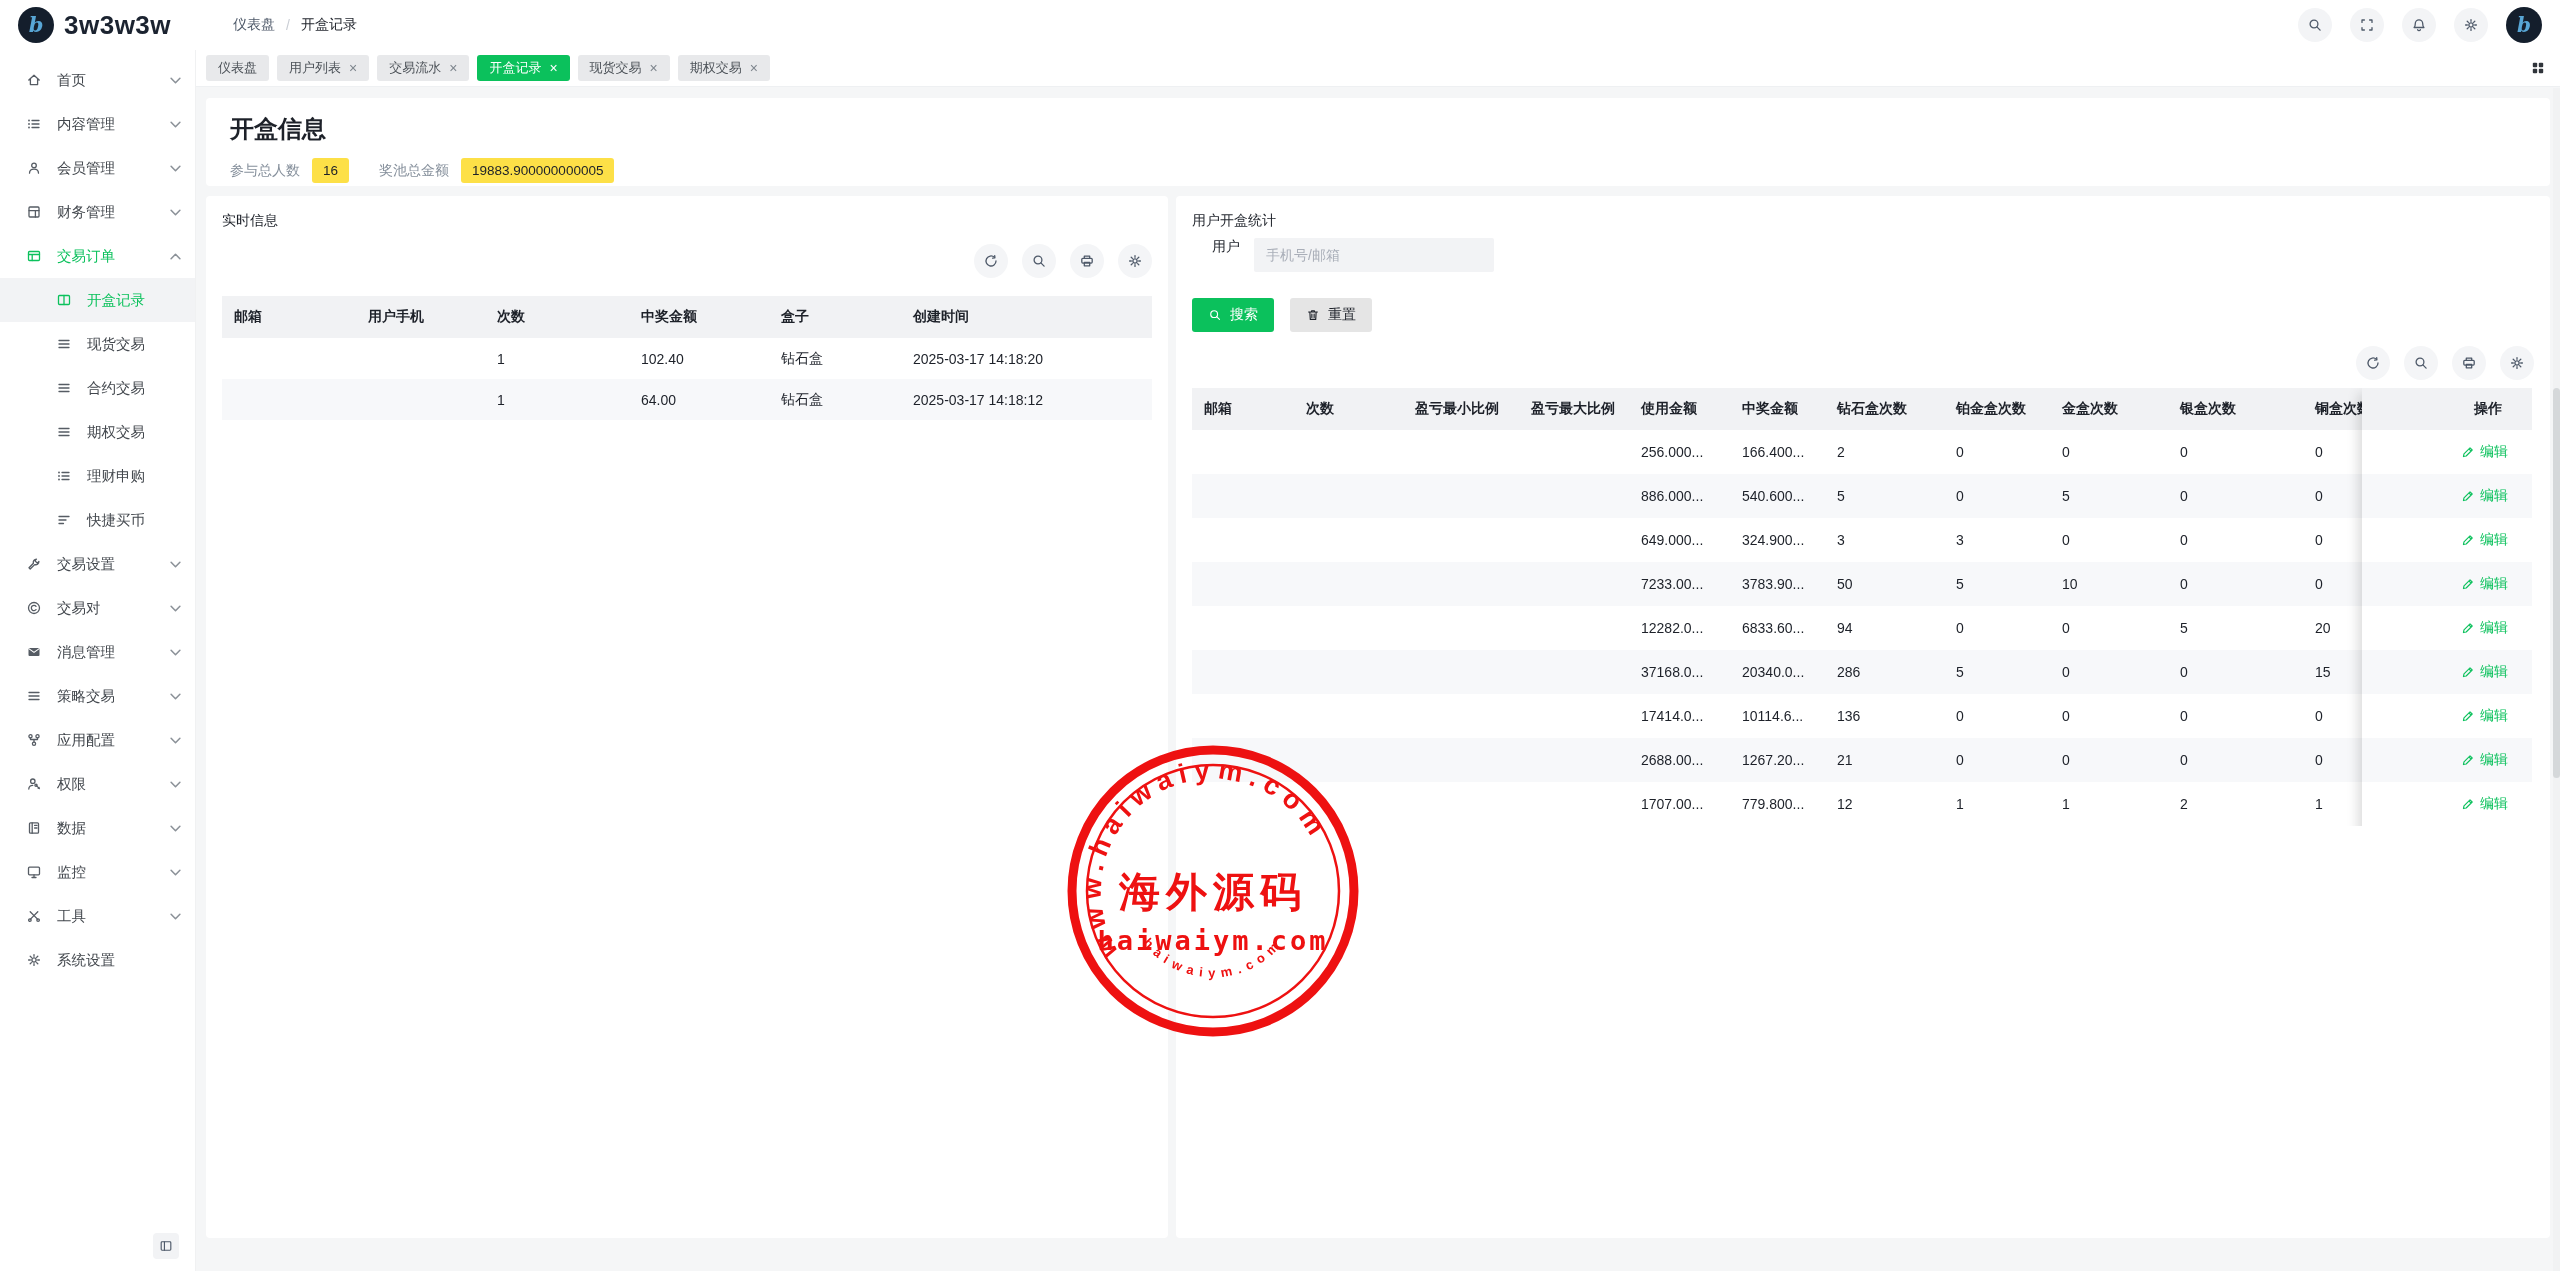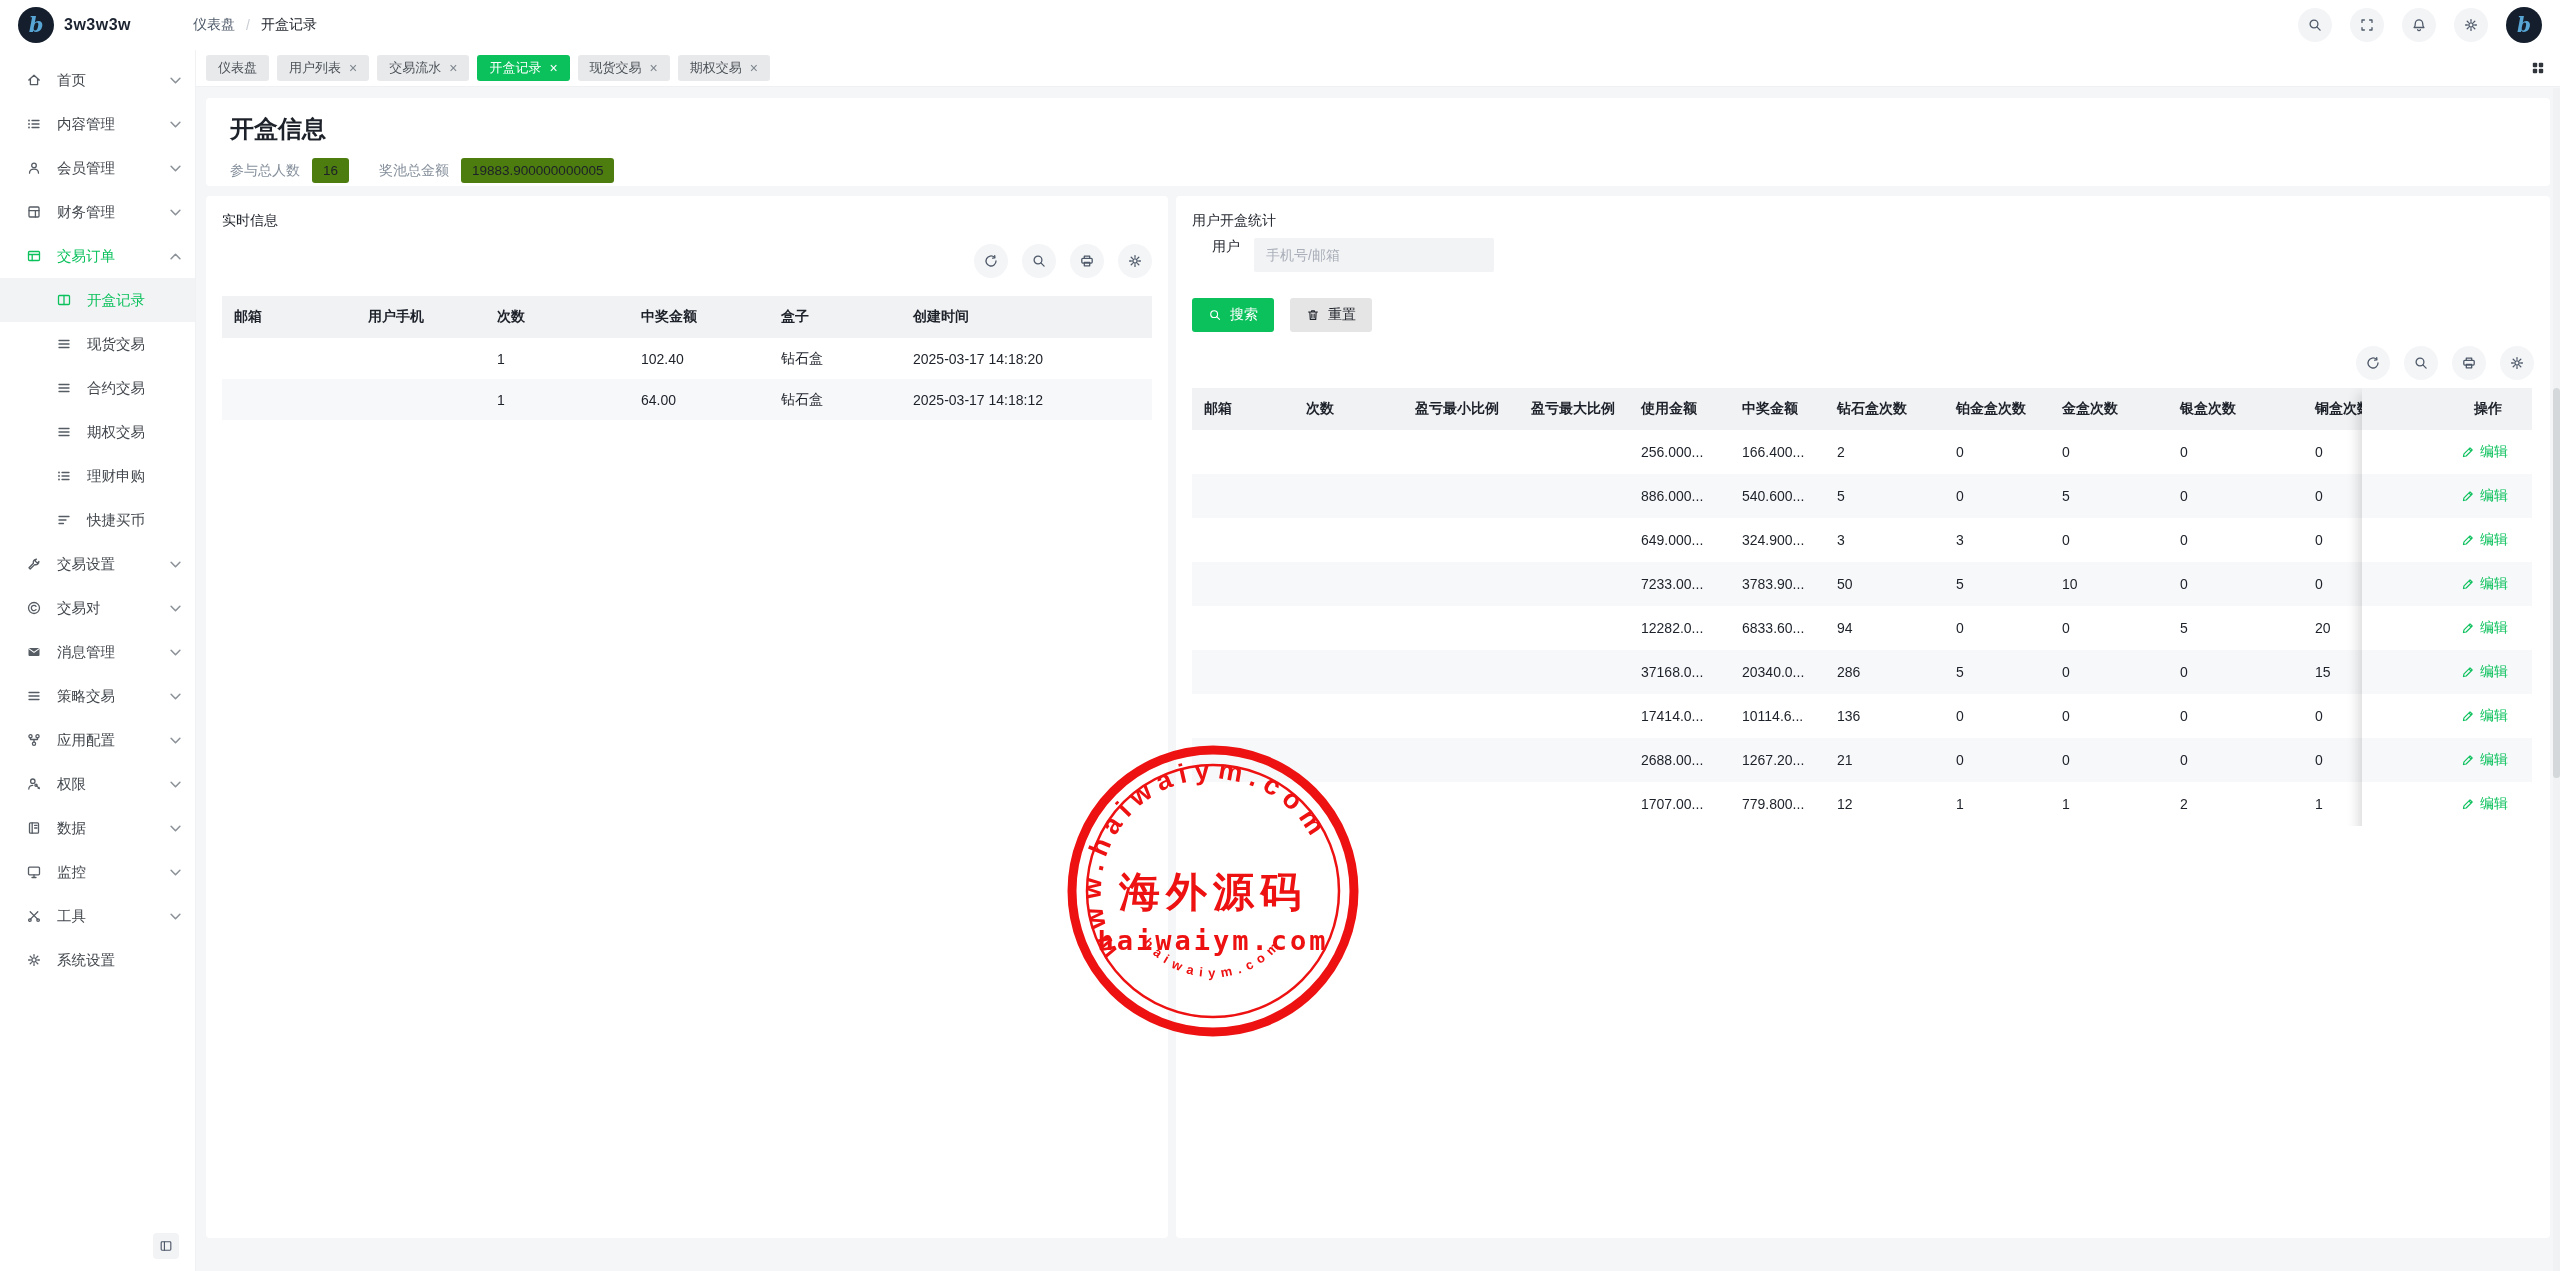--- a/index.html
+++ b/index.html
@@ -5,21 +5,21 @@
 :root{ --accent:#0bc15c; --txt:#1d2129; --txt2:#42474d; --muted:#86909c; --line:#f0f1f2; --th:#f1f2f4; --stripe:#f7f8fa; --ghost:#f3f4f6; }
 *{box-sizing:border-box}
 html,body{margin:0;padding:0}
 body{width:2560px;height:1271px;font-family:"Liberation Sans","DejaVu Sans",sans-serif;background:#f5f6f7;color:var(--txt);overflow:hidden}
 #app{position:relative;width:2560px;height:1271px;overflow:hidden}
 
 
 .header{position:absolute;top:0;left:0;width:100%;height:50px;background:#fff;display:flex;align-items:center;z-index:20}
 .logo{width:36px;height:36px;border-radius:50%;background:#141e2c;margin-left:18px;display:flex;align-items:center;justify-content:center;flex:none}
 .logo span{color:#58a6d6;font-weight:bold;font-size:21px;font-family:"DejaVu Serif",serif;font-style:italic;transform:translateY(-1px)}
-.brand{font-size:16px;font-weight:700;color:#1b2330;margin-left:10px;letter-spacing:.5px}
+.brand{font-size:26px;font-weight:700;color:#1b2330;margin-left:10px;letter-spacing:.5px}
 .crumbs{margin-left:62px;font-size:14px;color:#4e5969;display:flex;gap:11px;align-items:center}
 .crumb-cur{color:var(--txt)}
 .h-actions{margin-left:auto;display:flex;align-items:center;gap:18px;margin-right:18px}
 .h-icon{width:34px;height:34px;border-radius:50%;background:var(--ghost);display:flex;align-items:center;justify-content:center;color:#4e5969;cursor:pointer}
 .avatar{width:36px;height:36px;border-radius:50%;background:#141e2c;display:flex;align-items:center;justify-content:center;cursor:pointer}
 .avatar span{color:#58a6d6;font-weight:bold;font-size:20px;font-family:"DejaVu Serif",serif;font-style:italic}
 
 
 .tabbar{position:absolute;top:50px;left:196px;right:0;height:37px;background:#fff;border-bottom:1px solid #eef0f2;display:flex;align-items:center;padding-left:10px;gap:8px;z-index:10}
 .tab{height:26px;padding:0 12px;background:#e8e9eb;border-radius:3px;font-size:13px;color:#4c5258;display:flex;align-items:center;gap:8px;cursor:pointer;white-space:nowrap}
@@ -41,21 +41,21 @@
 .chev.up{transform:rotate(180deg)}
 .collapse-btn{position:absolute;bottom:12px;right:16px;width:26px;height:26px;border-radius:4px;background:#f2f3f5;color:#4e5969;display:flex;align-items:center;justify-content:center;cursor:pointer}
 
 
 .main{position:absolute;top:88px;left:196px;right:0;bottom:0;padding:10px 10px 14px 10px}
 .card{background:#fff;border-radius:4px}
 .info-card{height:88px;padding:15px 24px;margin-bottom:10px}
 .info-title{font-size:24px;font-weight:600;color:var(--txt)}
 .info-stats{margin-top:13px;display:flex;align-items:flex-start;font-size:14px;color:var(--muted)}
 .stat{display:flex;align-items:center;gap:12px;margin-right:30px}
-.badge{background:#4d7c0f;border-radius:3px;padding:5px 11px;color:var(--txt);font-size:13.5px}
+.badge{background:#fde047;border-radius:3px;padding:5px 11px;color:var(--txt);font-size:13.5px}
 .panels{display:flex;gap:8px;height:1042px}
 .left-panel{width:962px;flex:none;padding:16px;overflow:hidden}
 .right-panel{flex:1;padding:16px;position:relative;overflow:hidden}
 .panel-title{font-size:14px;color:var(--txt)}
 .toolbar{display:flex;justify-content:flex-end;gap:14px;margin-top:14px}
 .tool-btn{width:34px;height:34px;border-radius:50%;background:#f4f5f7;color:#4e5969;display:flex;align-items:center;justify-content:center;cursor:pointer}
 
 
 table{border-collapse:collapse;table-layout:fixed;font-size:14px;width:100%}
 thead th{background:var(--th);height:42px;text-align:left;padding:0 12px;font-weight:600;color:var(--txt);font-size:14px;overflow:hidden;white-space:nowrap}

